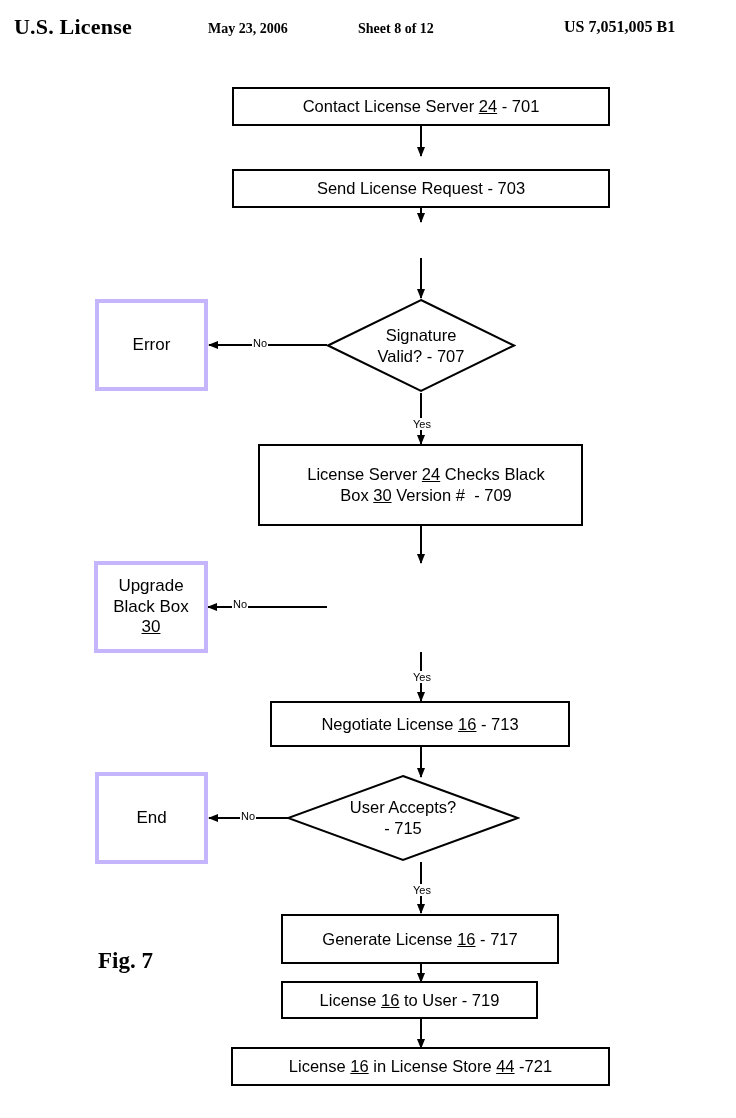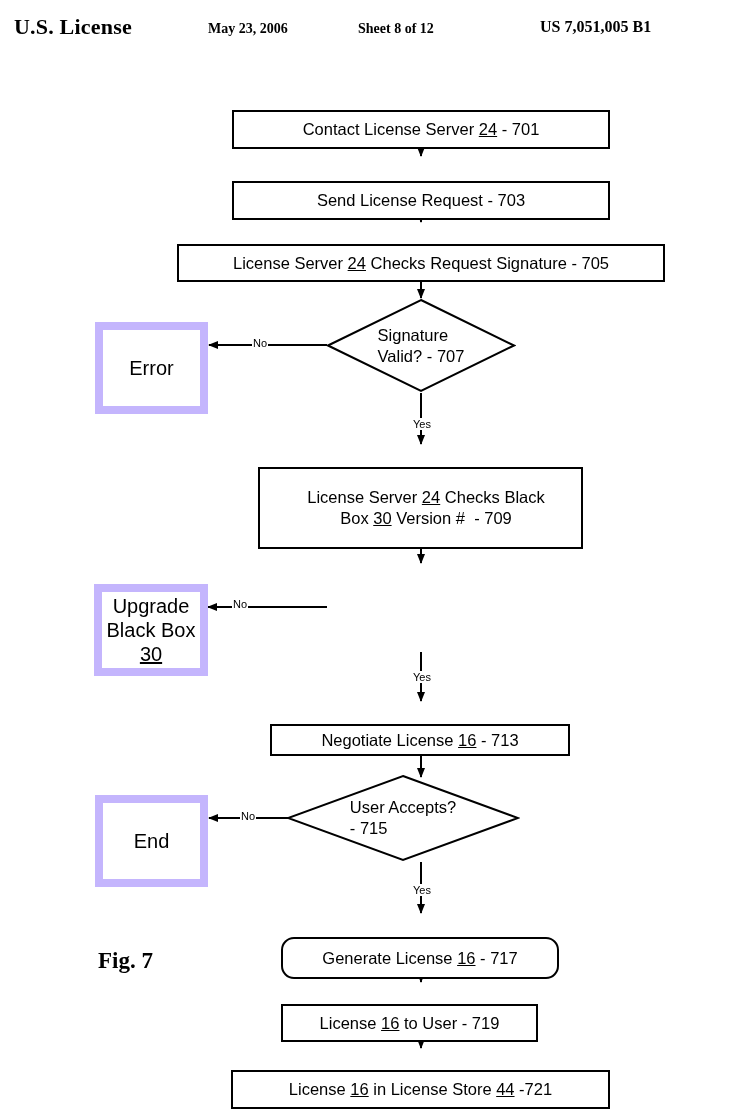--- a/index.html
+++ b/index.html
@@ -44,21 +44,21 @@
   .hdr-sheet {
     position: absolute;
     left: 358px;
     top: 7px;
     font-family: "Liberation Serif", serif;
     font-weight: bold;
     font-size: 14px;
   }
   .hdr-number {
     position: absolute;
-    left: 540px;
+    left: 564px;
     top: 4px;
     font-family: "Liberation Serif", serif;
     font-weight: bold;
     font-size: 16px;
   }
 
   
   #fig-label {
     position: absolute;
     left: 98px;
@@ -76,53 +76,52 @@
     width: 736px;
     height: 1118px;
   }
   .node {
     position: absolute;
     box-sizing: border-box;
     display: flex;
     align-items: center;
     justify-content: center;
     text-align: center;
-    margin-top: 23px;
   }
   .box {
     border: 2px solid #000;
     background: #fff;
     font-size: 16.5px;
     line-height: 1.25;
     padding: 2px 6px;
   }
   .side-box {
-    border: 8px solid #c4b5fd;
+    border: 4px solid #c4b5fd;
     background: #fff;
-    font-size: 20px;
+    font-size: 17px;
     line-height: 1.2;
   }
   .diamond-wrap {
     position: absolute;
   }
   .diamond-wrap svg {
     position: absolute;
     left: 0;
     top: 0;
   }
   .diamond-label {
     position: absolute;
     left: 0;
     top: 0;
     width: 100%;
     height: 100%;
     display: flex;
     align-items: center;
     justify-content: center;
-    text-align: left;
+    text-align: center;
     font-size: 16.5px;
     line-height: 1.25;
   }
   .edge-label {
     position: absolute;
     font-size: 11px;
     background: #fff;
     padding: 0 1px;
     text-align: center;
   }
@@ -179,27 +178,24 @@
 
     <line x1="421" y1="953" x2="421" y2="982" stroke="#000" stroke-width="2" marker-end="url(#arw)"></line>
 
     <line x1="421" y1="1019" x2="421" y2="1048" stroke="#000" stroke-width="2" marker-end="url(#arw)"></line>
   </svg>
 
   <div class="node box" style="left:232px; top:87px; width:378px; height:39px;">
     <span>Contact License Server <u>24</u> - 701</span>
   </div>
 
-  <div class="node box" style="left:232px; top:158px; width:378px; height:39px;">
+  <div class="node box" style="left:232px; top:169px; width:378px; height:39px;">
     <span>Send License Request - 703</span>
   </div>
 
-  <div class="node box" style="left:177px; top:221px; width:488px; height:38px;">
-    <span>License Server <u>24</u> Checks Request Signature - 705</span>
-  </div>
 
   <div class="node side-box" style="left:95px; top:299px; width:113px; height:92px;">
     <span>Error</span>
   </div>
 
   <div class="diamond-wrap" style="left:326px; top:298px; width:190px; height:95px;">
     <svg width="190" height="95">
       <polygon points="95,2 188,47.5 95,93 2,47.5" fill="#fff" stroke="#000" stroke-width="2"></polygon>
     </svg>
     <div class="diamond-label">
@@ -213,40 +209,40 @@
     <span>License Server <u>24</u> Checks Black<br>Box <u>30</u> Version #&nbsp; - 709</span>
   </div>
 
   <div class="node side-box" style="left:94px; top:561px; width:114px; height:92px; flex-direction:column;">
     <span>Upgrade<br>Black Box<br><u>30</u></span>
   </div>
 
   <div class="edge-label" style="left:232px; top:598px;">No</div>
   <div class="edge-label" style="left:412px; top:671px;">Yes</div>
 
-  <div class="node box" style="left:270px; top:701px; width:300px; height:32px;">
+  <div class="node box" style="left:270px; top:701px; width:300px; height:46px;">
     <span>Negotiate License <u>16</u> - 713</span>
   </div>
 
   <div class="node side-box" style="left:95px; top:772px; width:113px; height:92px;">
     <span>End</span>
   </div>
 
   <div class="diamond-wrap" style="left:286px; top:774px; width:234px; height:88px;">
     <svg width="234" height="88">
       <polygon points="117,2 232,44 117,86 2,44" fill="#fff" stroke="#000" stroke-width="2"></polygon>
     </svg>
     <div class="diamond-label">
       <span>User Accepts?<br>- 715</span>
     </div>
   </div>
   <div class="edge-label" style="left:240px; top:810px;">No</div>
   <div class="edge-label" style="left:412px; top:884px;">Yes</div>
 
-  <div class="node box" style="left:281px; top:914px; width:278px; height:42px;border-radius:13px;">
+  <div class="node box" style="left:281px; top:914px; width:278px; height:50px;">
     <span>Generate License <u>16</u> - 717</span>
   </div>
 
   <div class="node box" style="left:281px; top:981px; width:257px; height:38px;">
     <span>License <u>16</u> to User - 719</span>
   </div>
 
   <div class="node box" style="left:231px; top:1047px; width:379px; height:39px;">
     <span>License <u>16</u> in License Store <u>44</u> -721</span>
   </div>

